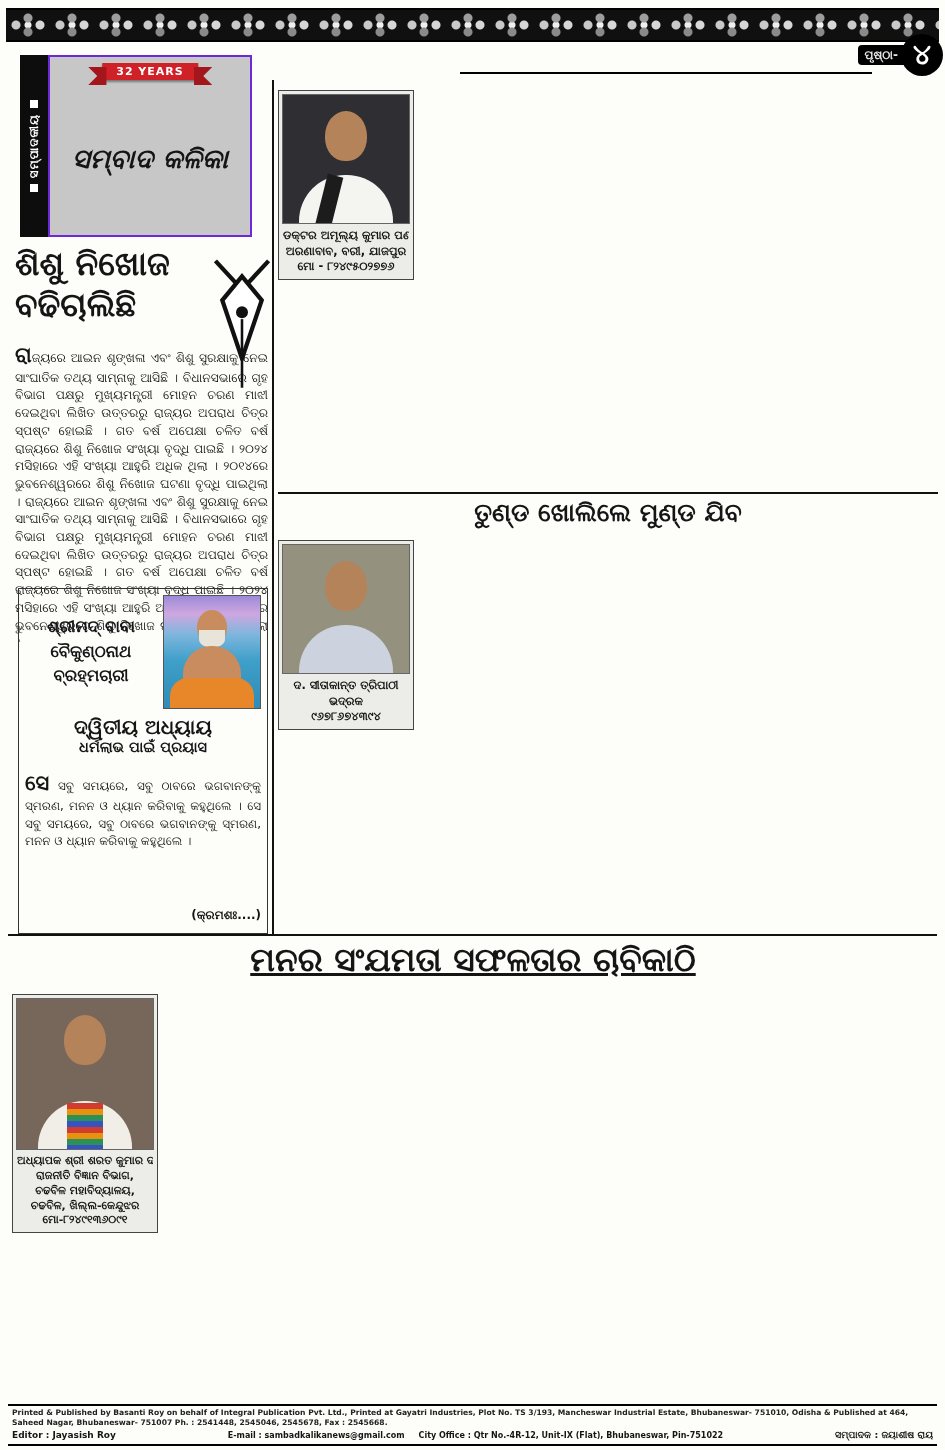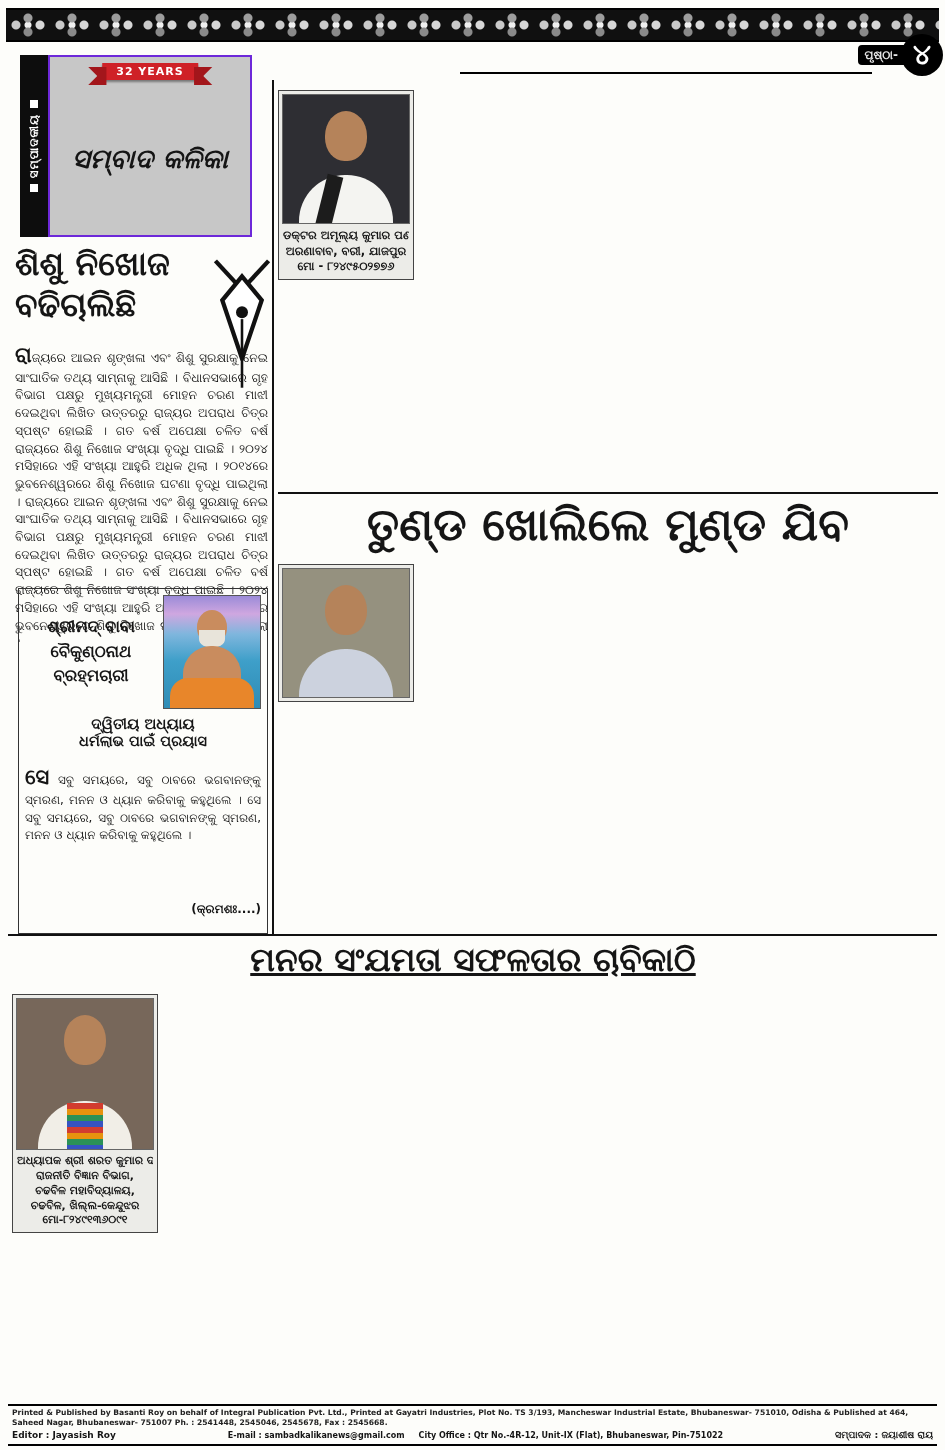--- a/index.html
+++ b/index.html
@@ -63,21 +63,21 @@
   .baba-photo{width:96px;height:112px;border:1px solid #555;position:relative;overflow:hidden;
     background:linear-gradient(180deg,#9b8bd8 0%,#cfa7e0 16%,#7fb6dd 34%,#3e9fc9 58%,#2f8cb5 100%);}
   .baba-photo .head{position:absolute;top:14px;left:50%;transform:translateX(-50%);
     width:30px;height:34px;border-radius:50% 50% 46% 46%;background:#c98c5e;}
   .baba-photo .beard{position:absolute;top:34px;left:50%;transform:translateX(-50%);
     width:26px;height:18px;border-radius:0 0 50% 50%;background:#e8e4da;}
   .baba-photo .torso{position:absolute;top:50px;left:50%;transform:translateX(-50%);
     width:58px;height:34px;border-radius:28px 28px 0 0;background:#c98c5e;}
   .baba-photo .dhoti{position:absolute;bottom:0;left:50%;transform:translateX(-50%);
     width:84px;height:30px;border-radius:18px 18px 0 0;background:#e8862a;}
-  .baba-chapter{text-align:center;font-weight:bold;font-size:15px;margin-top:6px;}
+  .baba-chapter{text-align:center;font-weight:bold;font-size:20px;margin-top:6px;}
   .baba-sub{text-align:center;font-weight:bold;font-size:14.5px;margin-bottom:6px;}
   .baba-box .body-text{height:128px;font-size:12px;}
   .continued{text-align:right;font-size:12px;font-weight:bold;}
 
   
   .vdiv{position:absolute;left:272px;top:80px;width:2px;height:854px;background:#111;}
   .hdiv-a2{position:absolute;left:278px;top:492px;width:660px;height:2px;background:#111;}
   .hdiv-a3{position:absolute;left:8px;top:934px;width:929px;height:2px;background:#111;}
 
   
@@ -101,21 +101,21 @@
   .caption{text-align:center;font-weight:bold;font-size:11.5px;line-height:1.35;padding:4px 1px 1px;}
   .caption div{white-space:nowrap;overflow:hidden;}
 
   
   .article-main{position:absolute;left:278px;top:76px;width:660px;}
   .article-main h1{margin:0;text-align:center;font-size:29px;font-weight:bold;white-space:nowrap;}
   .article-main .cols{margin-top:12px;height:386px;column-count:5;column-gap:10px;}
 
   
   .article-mid{position:absolute;left:278px;top:498px;width:660px;}
-  .article-mid h1{margin:0;text-align:center;font-size:45px;font-weight:bold;}
+  .article-mid h1{margin:0;text-align:center;font-size:25px;font-weight:bold;}
   .article-mid .cols{margin-top:10px;height:372px;column-count:5;column-gap:10px;}
 
   
   .article-bot{position:absolute;left:12px;top:940px;width:922px;}
   .article-bot h1{margin:0;text-align:center;font-size:33px;font-weight:bold;text-decoration:underline;}
   .article-bot .cols{margin-top:12px;height:398px;column-count:7;column-gap:9px;}
   .article-bot .author-card{width:138px;}
   .article-bot .photo{height:150px;}
   .article-bot .caption{font-size:11px;}
 
@@ -212,20 +212,25 @@
   </div>
 
   <div class="article-mid">
     <h1>ତୁଣ୍ଡ ଖୋଲିଲେ ମୁଣ୍ଡ ଯିବ</h1>
     <div class="cols">
       <div class="author-card">
         <div class="photo a2">
           <span class="head"></span>
           <span class="torso"></span>
         </div>
+        <div class="caption">
+          <div>ଦ. ସୀତାକାନ୍ତ ତ୍ରିପାଠୀ</div>
+          <div>ଭଦ୍ରକ</div>
+          <div>୯୬୭୮୬୭୪୩୯୪</div>
+        </div>
       </div>
       <p class="body-text" style="margin:0">ଶାସ୍ତ୍ର-ପୁରାଣ ଗୁଡ଼ିକୁ ସତ ସାଧୁକରି ତୁଣ୍ଡ ଖୋଲିବା ପାଇଁ ପରାମର୍ଶ ଦେଉଥାଏ । ସିଏ ତା'ର ତୁଣ୍ଡ ଖୋଲି କହିବା ଆରମ୍ଭ କଲା । କାଯା ଆଉ ମୁଁ ସାନ ହୋଇ ସୈନ୍ୟବାହିନୀରେ ସରକାରୀ ବାସଗୃହରେ ରହୁଥିଲୁ । ଶାସ୍ତ୍ର-ପୁରାଣ ଗୁଡ଼ିକୁ ସତ ସାଧୁକରି ତୁଣ୍ଡ ଖୋଲିବା ପାଇଁ ପରାମର୍ଶ ଦେଉଥାଏ । ସିଏ ତା'ର ତୁଣ୍ଡ ଖୋଲି କହିବା ଆରମ୍ଭ କଲା । କାଯା ଆଉ ମୁଁ ସାନ ହୋଇ ସୈନ୍ୟବାହିନୀରେ ସରକାରୀ ବାସଗୃହରେ ରହୁଥିଲୁ । ଶାସ୍ତ୍ର-ପୁରାଣ ଗୁଡ଼ିକୁ ସତ ସାଧୁକରି ତୁଣ୍ଡ ଖୋଲିବା ପାଇଁ ପରାମର୍ଶ ଦେଉଥାଏ । ସିଏ ତା'ର ତୁଣ୍ଡ ଖୋଲି କହିବା ଆରମ୍ଭ କଲା । କାଯା ଆଉ ମୁଁ ସାନ ହୋଇ ସୈନ୍ୟବାହିନୀରେ ସରକାରୀ ବାସଗୃହରେ ରହୁଥିଲୁ । ଶାସ୍ତ୍ର-ପୁରାଣ ଗୁଡ଼ିକୁ ସତ ସାଧୁକରି ତୁଣ୍ଡ ଖୋଲିବା ପାଇଁ ପରାମର୍ଶ ଦେଉଥାଏ । ସିଏ ତା'ର ତୁଣ୍ଡ ଖୋଲି କହିବା ଆରମ୍ଭ କଲା । କାଯା ଆଉ ମୁଁ ସାନ ହୋଇ ସୈନ୍ୟବାହିନୀରେ ସରକାରୀ ବାସଗୃହରେ ରହୁଥିଲୁ । ଶାସ୍ତ୍ର-ପୁରାଣ ଗୁଡ଼ିକୁ ସତ ସାଧୁକରି ତୁଣ୍ଡ ଖୋଲିବା ପାଇଁ ପରାମର୍ଶ ଦେଉଥାଏ । ସିଏ ତା'ର ତୁଣ୍ଡ ଖୋଲି କହିବା ଆରମ୍ଭ କଲା । କାଯା ଆଉ ମୁଁ ସାନ ହୋଇ ସୈନ୍ୟବାହିନୀରେ ସରକାରୀ ବାସଗୃହରେ ରହୁଥିଲୁ । ଶାସ୍ତ୍ର-ପୁରାଣ ଗୁଡ଼ିକୁ ସତ ସାଧୁକରି ତୁଣ୍ଡ ଖୋଲିବା ପାଇଁ ପରାମର୍ଶ ଦେଉଥାଏ । ସିଏ ତା'ର ତୁଣ୍ଡ ଖୋଲି କହିବା ଆରମ୍ଭ କଲା । କାଯା ଆଉ ମୁଁ ସାନ ହୋଇ ସୈନ୍ୟବାହିନୀରେ ସରକାରୀ ବାସଗୃହରେ ରହୁଥିଲୁ । ଶାସ୍ତ୍ର-ପୁରାଣ ଗୁଡ଼ିକୁ ସତ ସାଧୁକରି ତୁଣ୍ଡ ଖୋଲିବା ପାଇଁ ପରାମର୍ଶ ଦେଉଥାଏ । ସିଏ ତା'ର ତୁଣ୍ଡ ଖୋଲି କହିବା ଆରମ୍ଭ କଲା । କାଯା ଆଉ ମୁଁ ସାନ ହୋଇ ସୈନ୍ୟବାହିନୀରେ ସରକାରୀ ବାସଗୃହରେ ରହୁଥିଲୁ ।</p>
     </div>
   </div>
 
   <div class="article-bot">
     <h1>ମନର ସଂଯମତା ସଫଳତାର ଚାବିକାଠି</h1>
     <div class="cols">
       <div class="author-card">
         <div class="photo a3">

